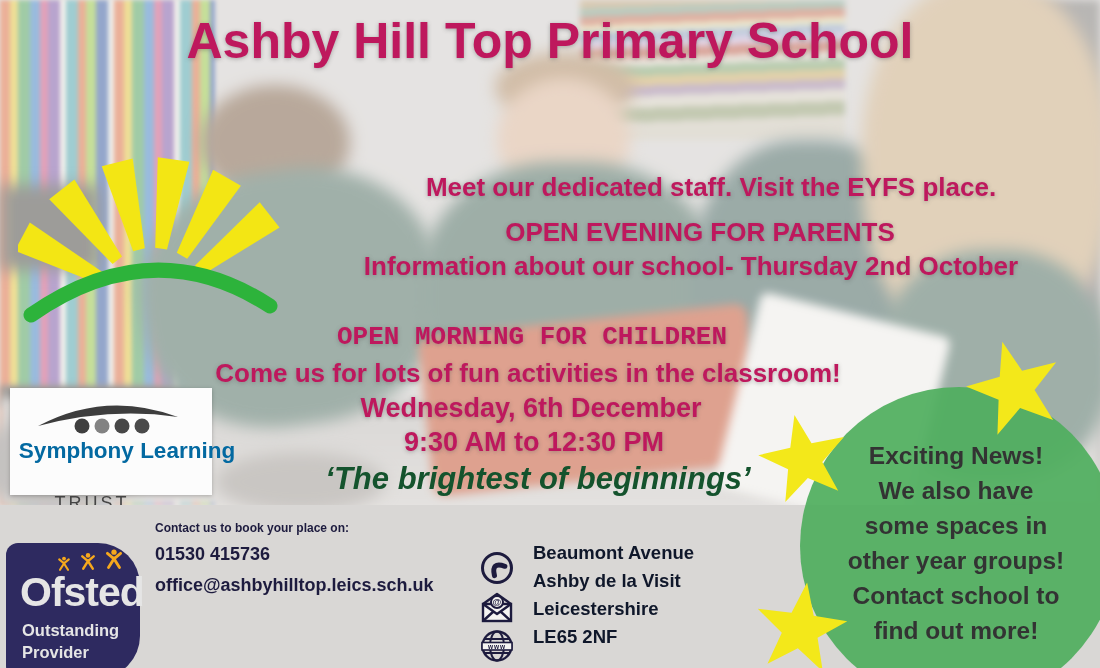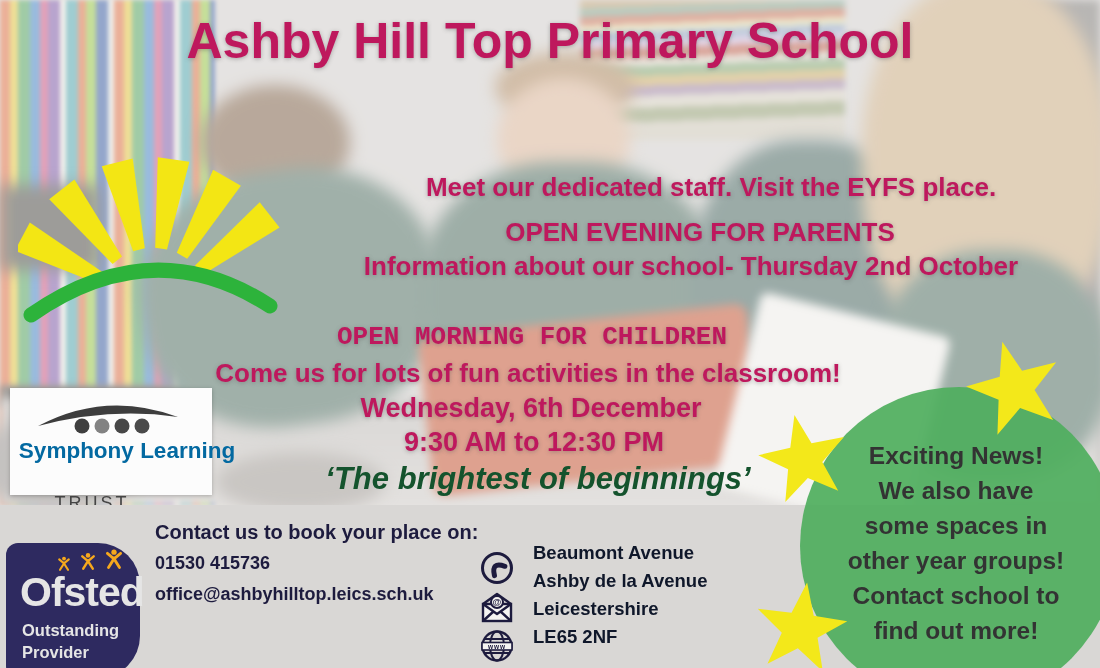--- a/index.html
+++ b/index.html
@@ -37,21 +37,21 @@
   .bubble-text{position:absolute;left:806px;top:438px;width:300px;text-align:center;
     color:#333;font-weight:bold;font-size:24.5px;line-height:35px;}
   .star{position:absolute;}
   
   .bar{position:absolute;left:0;top:505px;width:1100px;height:163px;background:#d9d7d5;}
   .ofsted{position:absolute;left:6px;top:523px;width:134px;height:135px;background:#2e2a60;
     border-radius:12px 42px 42px 12px;color:#e5e5e5;margin-top:20px;}
   .ofsted .brand{position:absolute;left:14px;top:26px;font-size:41px;font-weight:bold;letter-spacing:-1px;}
   .ofsted .sub{position:absolute;left:16px;font-size:16.5px;font-weight:bold;}
   .contact{position:absolute;left:155px;top:521px;color:#1d1b3e;font-weight:bold;}
-  .contact .h{font-size:20px;margin:0 16px 9px 0;}
+  .contact .h{font-size:12px;margin:0 16px 9px 0;}
   .contact .v{font-size:18px;margin:0 0 9.5px 0;}
   .addr{position:absolute;left:533px;top:539px;color:#0f172a;font-weight:bold;font-size:18.5px;line-height:28px;}
   .cicon{position:absolute;left:479px;}
   .slt{position:absolute;left:10px;top:388px;width:202px;height:107px;background:#fcfcfc;
     box-shadow:0 1px 4px rgba(0,0,0,0.25);text-align:center;}
   .slt .l1{position:absolute;left:0;width:234px;top:50px;font-size:22.5px;font-weight:bold;color:#0369a1;}
   .slt .l2{position:absolute;left:0;width:164px;top:77px;font-size:18px;letter-spacing:3px;color:#454545;margin-top:28px;}
 </style>
 </head>
 <body>
@@ -160,21 +160,21 @@
   <svg class="cicon" style="top:628px;" width="36" height="36" viewBox="0 0 36 36">
     <circle cx="18" cy="18" r="14.5" fill="none" stroke="#1d1b3e" stroke-width="2.4"></circle>
     <ellipse cx="18" cy="18" rx="7" ry="14.5" fill="none" stroke="#1d1b3e" stroke-width="2"></ellipse>
     <path d="M5,11 L31,11 M5,25 L31,25" stroke="#1d1b3e" stroke-width="2"></path>
     <rect x="3" y="14.5" width="30" height="7.5" fill="#f5f4f2" stroke="#1d1b3e" stroke-width="1.6"></rect>
     <text x="18" y="21" font-size="6.5" font-weight="bold" fill="#1d1b3e" text-anchor="middle" letter-spacing="1" font-family="Liberation Sans, sans-serif">www</text>
   </svg>
 
   <div class="addr">
     <div>Beaumont Avenue</div>
-    <div>Ashby de la Avenue</div>
+    <div>Ashby de la Visit</div>
     <div>Leicestershire</div>
     <div>LE65 2NF</div>
   </div>
 
   <div class="bubble"></div>
   <div class="bubble-text">
     <div>Exciting News!</div>
     <div>We also have</div>
     <div>some spaces in</div>
     <div>other year groups!</div>

